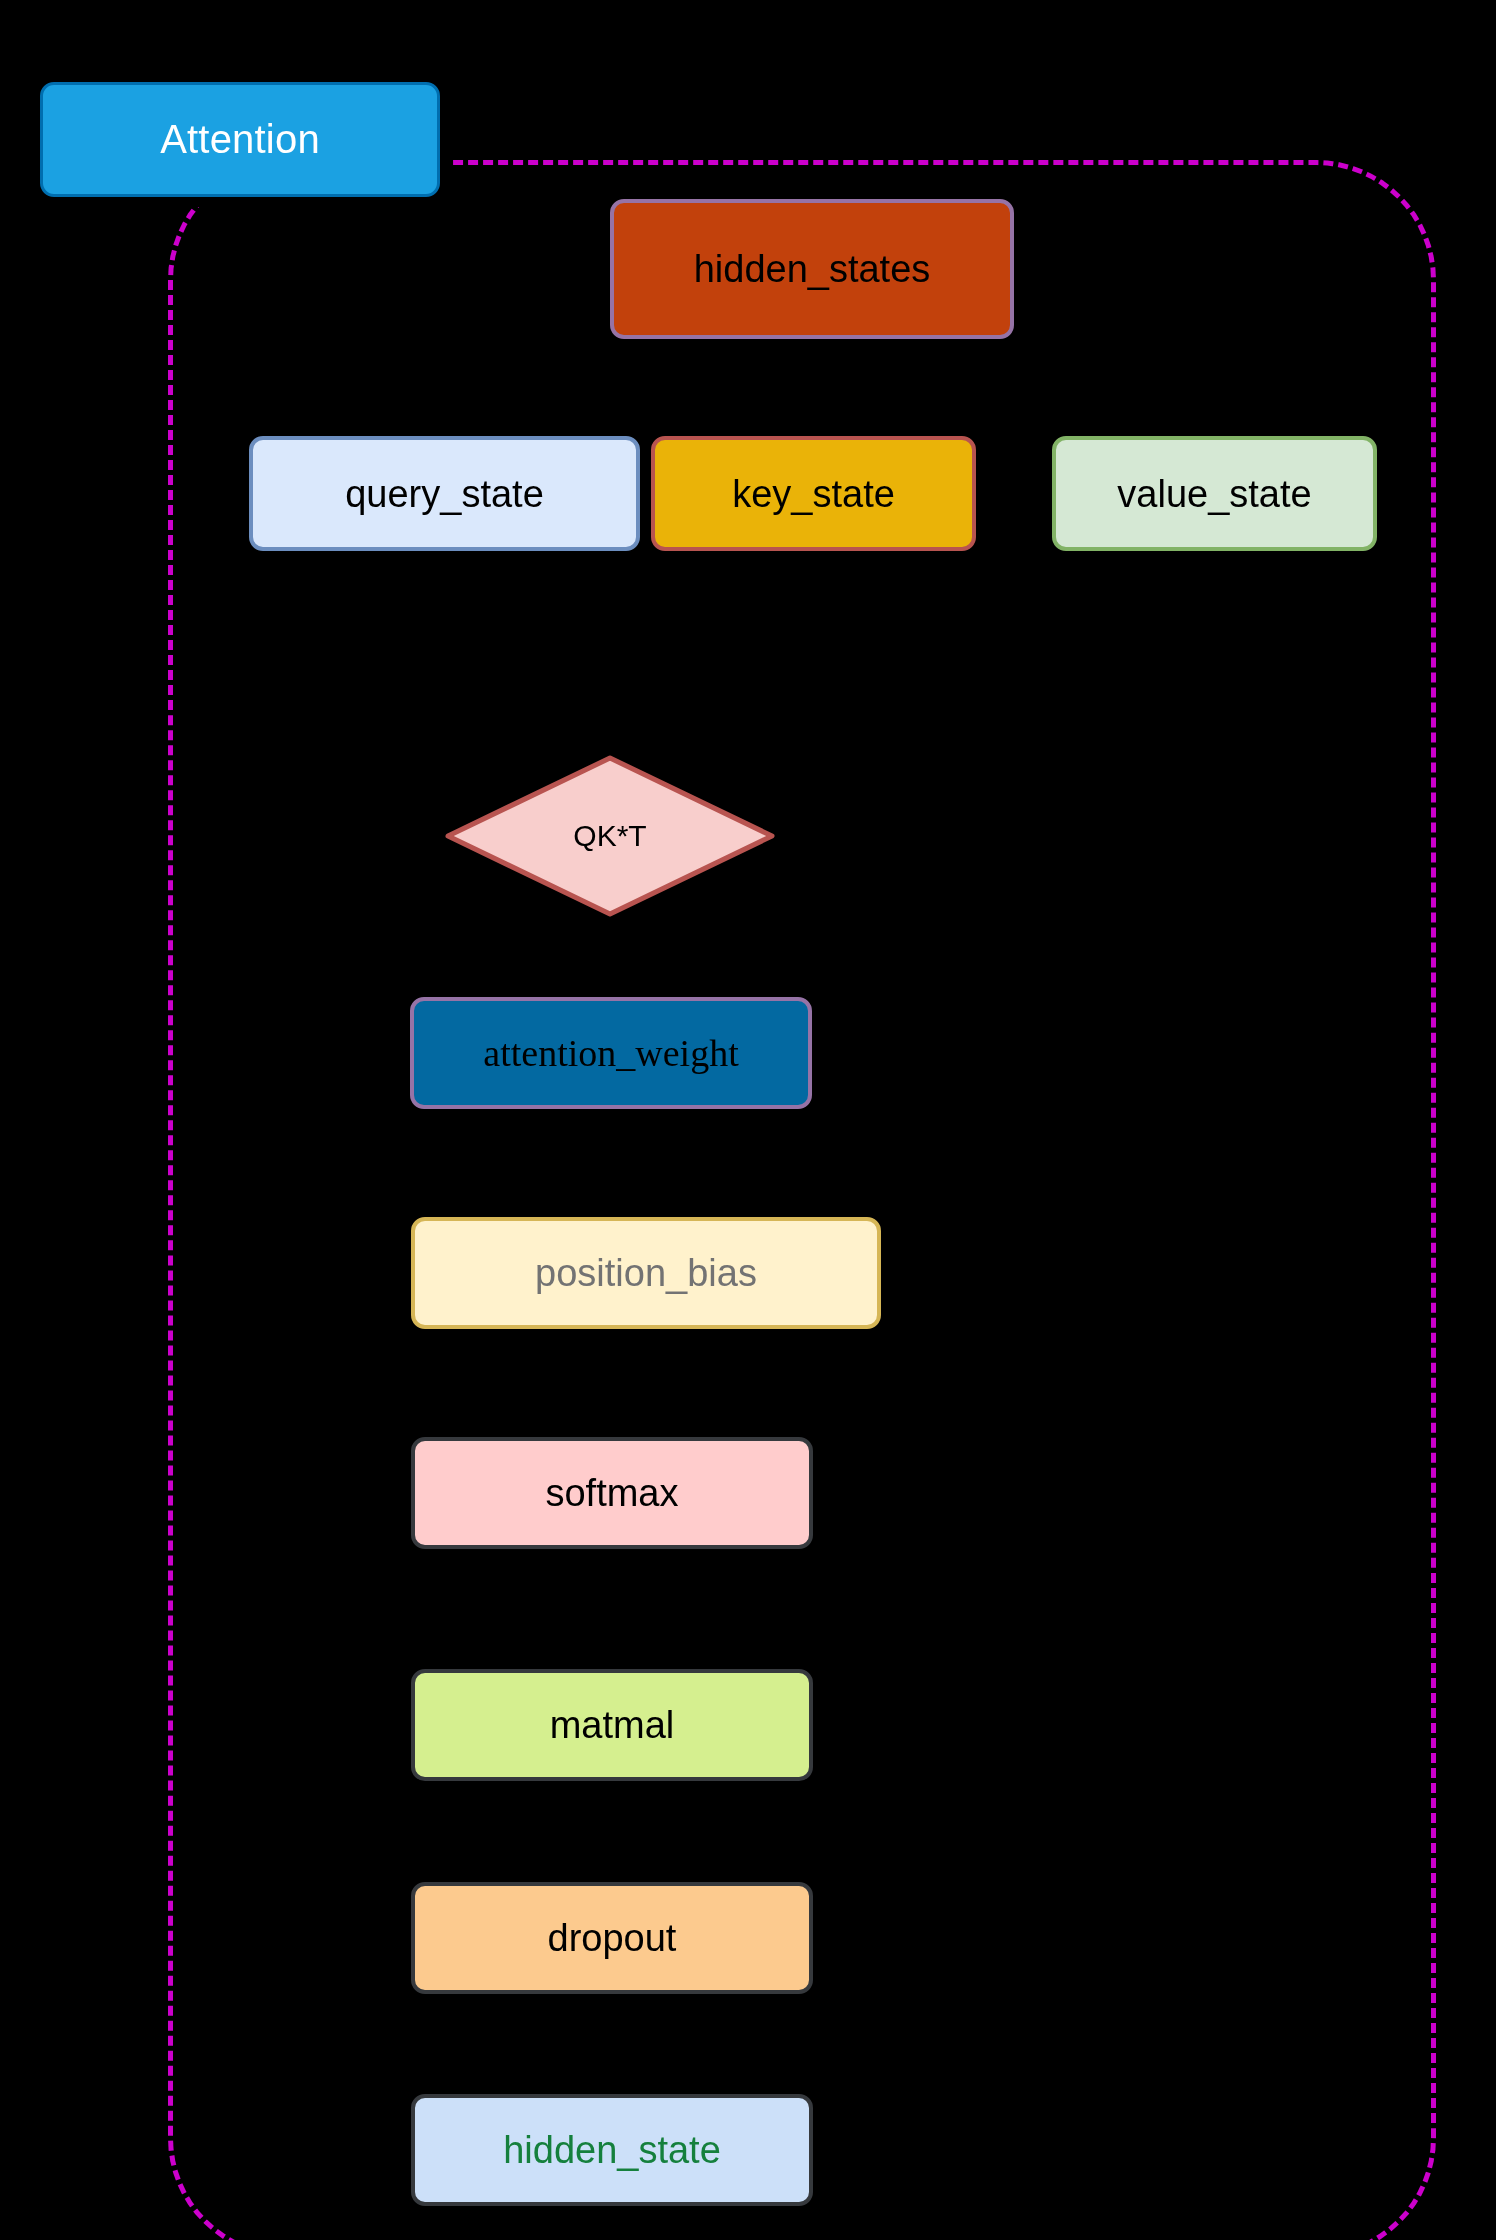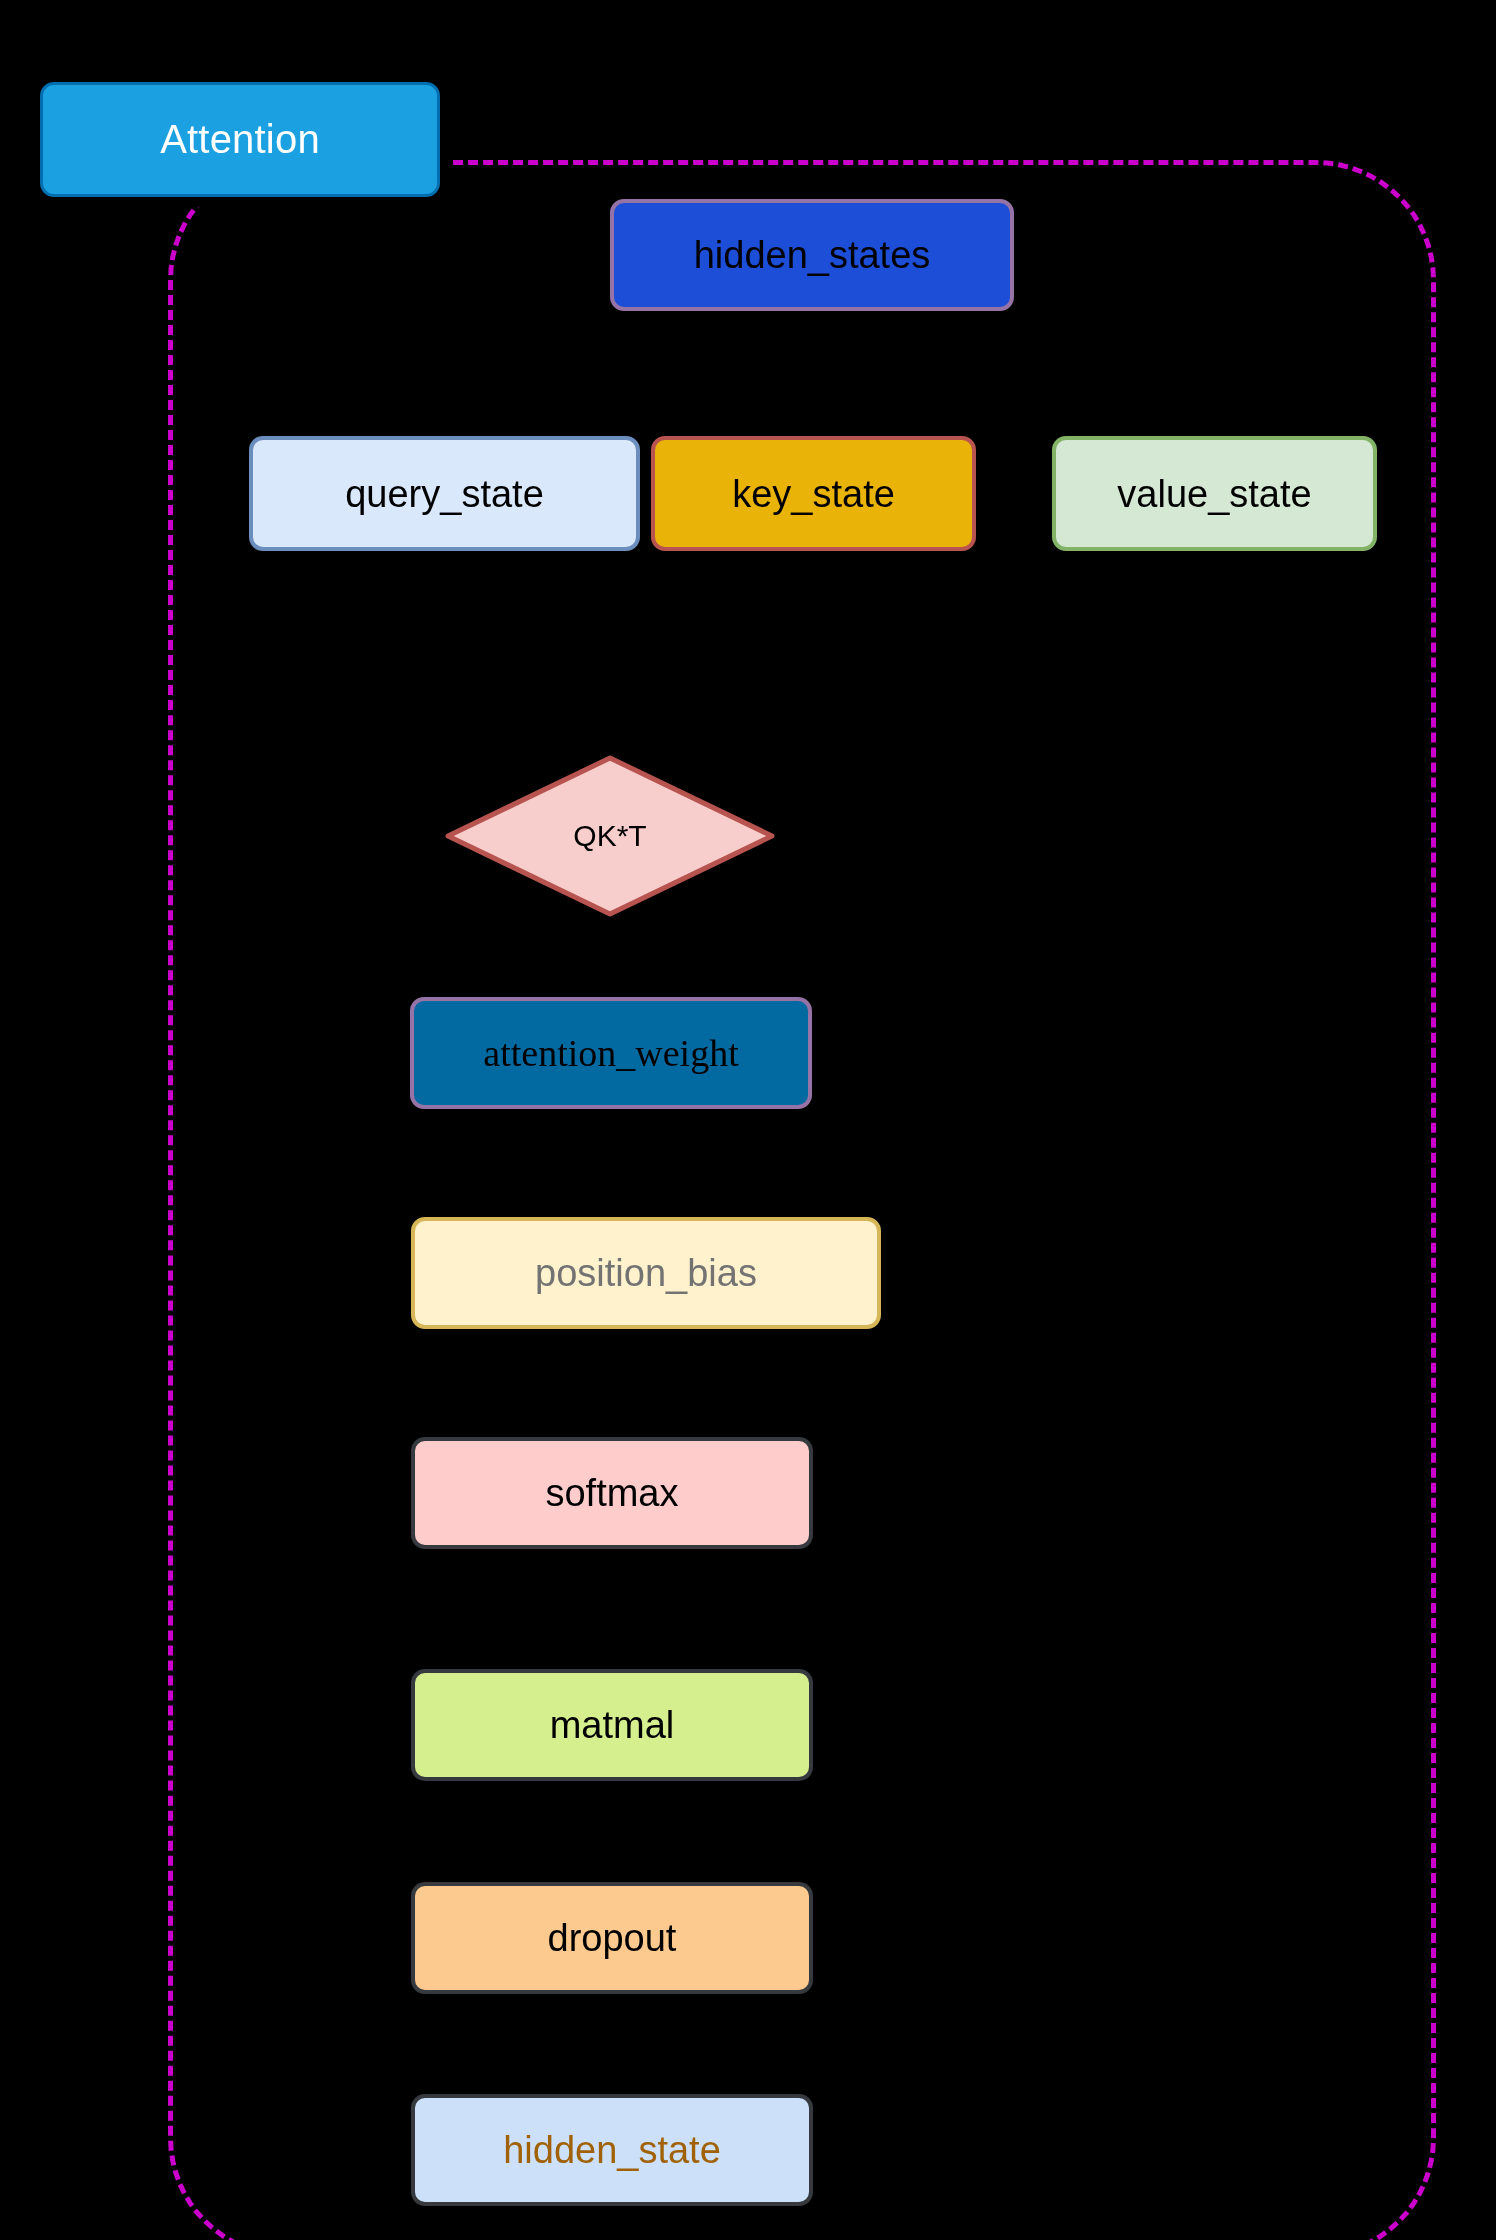--- a/index.html
+++ b/index.html
@@ -80,21 +80,21 @@
 <div id="stage">
 
   <div class="subgraph-box"></div>
   <div class="subgraph-title-cut"></div>
 
   <div class="subgraph-title">
     <span>Attention</span>
   </div>
 
   <div id="nodes-layer">
-      <div class="node" style="left: 610px; top: 157px; width: 404px; height: 112px; background: #1d4ed8; border: 4px solid rgb(150, 115, 166); color: rgb(0, 0, 0);">
+      <div class="node" style="left: 610px; top: 157px; width: 404px; height: 140px; background: #c2410c; border: 4px solid rgb(150, 115, 166); color: rgb(0, 0, 0);">
         <span>hidden_states</span>
       </div>
       <div class="node" style="left: 249px; top: 394px; width: 391px; height: 115px; background: rgb(218, 232, 252); border: 4px solid rgb(108, 142, 191); color: rgb(0, 0, 0);">
         <span>query_state</span>
       </div>
       <div class="node" style="left: 651px; top: 394px; width: 325px; height: 115px; background: #eab308; border: 4px solid rgb(184, 84, 80); color: rgb(0, 0, 0);">
         <span>key_state</span>
       </div>
       <div class="node" style="left: 1052px; top: 394px; width: 325px; height: 115px; background: rgb(213, 232, 212); border: 4px solid rgb(130, 179, 102); color: rgb(0, 0, 0);">
         <span>value_state</span>
@@ -113,18 +113,18 @@
       </div>
       <div class="node" style="left: 411px; top: 1395px; width: 402px; height: 112px; background: rgb(255, 204, 204); border: 4px solid rgb(54, 57, 61); color: rgb(0, 0, 0);">
         <span>softmax</span>
       </div>
       <div class="node" style="left: 411px; top: 1627px; width: 402px; height: 112px; background: rgb(213, 239, 143); border: 4px solid rgb(54, 57, 61); color: rgb(0, 0, 0);">
         <span>matmal</span>
       </div>
       <div class="node" style="left: 411px; top: 1840px; width: 402px; height: 112px; background: rgb(252, 202, 142); border: 4px solid rgb(54, 57, 61); color: rgb(0, 0, 0);">
         <span>dropout</span>
       </div>
-      <div class="node" style="left: 411px; top: 2052px; width: 402px; height: 112px; background: rgb(204, 224, 249); border: 4px solid rgb(54, 57, 61); color: #a16207;">
+      <div class="node" style="left: 411px; top: 2052px; width: 402px; height: 112px; background: rgb(204, 224, 249); border: 4px solid rgb(54, 57, 61); color: #15803d;">
         <span>hidden_state</span>
       </div>
     </div>
 
 </div>
 
 </body></html>

